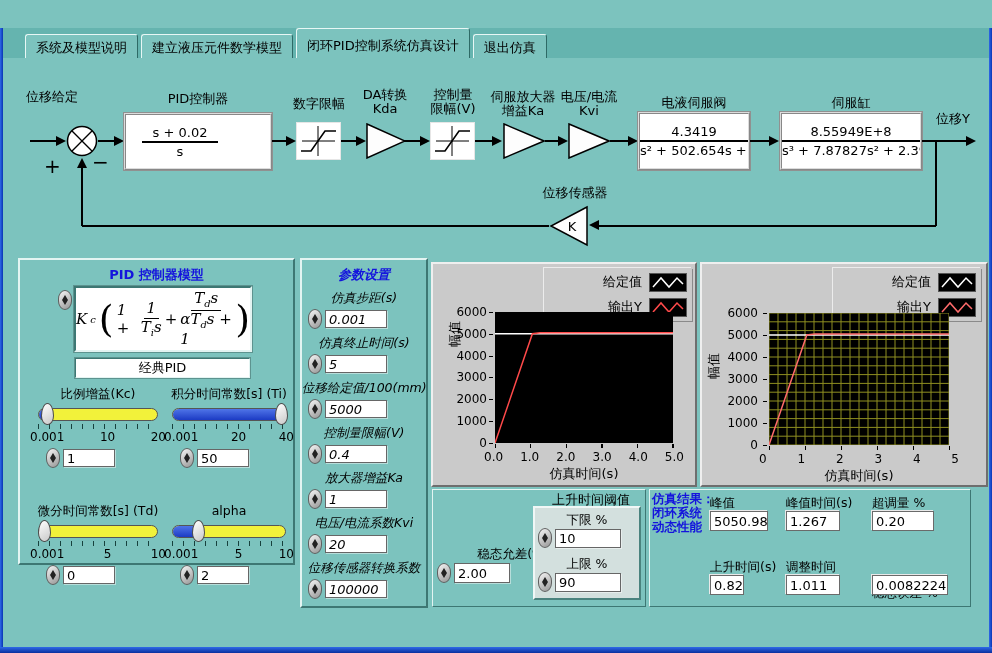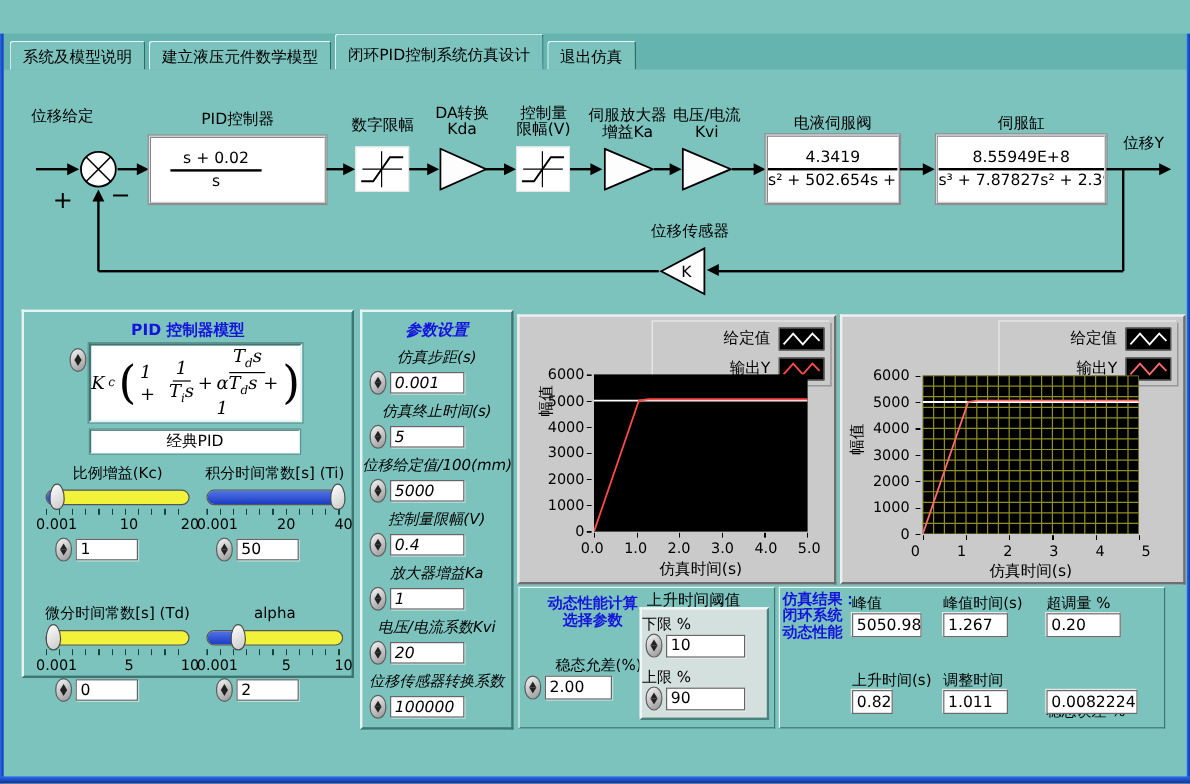--- a/index.html
+++ b/index.html
@@ -17,21 +17,21 @@
   .win-title { position:absolute; left:30px; top:6px; color:#fff; font-size:13px; font-weight:bold; letter-spacing:1px; }
   .close-btn { position:absolute; right:5px; top:3px; width:22px; height:21px; border:1px solid #fff; border-radius:4px;
     background:linear-gradient(180deg,#f3a48b,#e0552f 45%,#b5361a); color:#fff; font-size:12px; font-weight:bold;
     display:flex; align-items:center; justify-content:center; cursor:pointer; }
   .edge { position:absolute; background:linear-gradient(90deg,#2e6ae8,#0a35b4); }
   .edge.l { left:0; top:28px; width:3px; height:625px; }
   .edge.r { right:0; top:28px; width:3px; height:625px; }
   .edge.b { left:0; top:647px; width:992px; height:6px; background:linear-gradient(180deg,#2e6ae8,#0a2f9e); }
 
   .tabbar { position:absolute; left:3px; top:28px; width:986px; height:30px; background:#65b4af;
-    display:flex; align-items:flex-end; padding-left:5px; gap:3px; }
+    display:flex; align-items:flex-end; padding-left:22px; gap:3px; }
   .tab { background:#7cc3be; height:24px; padding:4px 10px 0; font-size:13px; color:#000; white-space:nowrap;
     border:1px solid #2e6a66; border-bottom:none; border-top-color:#e7f7f5; border-left-color:#e7f7f5;
     border-radius:3px 3px 0 0; cursor:pointer; }
   .tab.active { height:30px; padding-top:8px; z-index:2; }
 
   
   .hl { position:absolute; height:2px; background:#000; }
   .vl { position:absolute; width:2px; background:#000; }
   .ar { position:absolute; width:0; height:0; }
   .ar.r { border-top:5px solid transparent; border-bottom:5px solid transparent; border-left:10px solid #000; }
@@ -106,21 +106,21 @@
   .plot { position:absolute; background:#000; }
   .yticks { position:absolute; display:flex; flex-direction:column-reverse; justify-content:space-between; align-items:flex-end; font-size:12px; }
   .xticks { position:absolute; display:flex; justify-content:space-between; font-size:12px; }
   .ystrip { position:absolute; }
   .xstrip { position:absolute; }
   .ylab { position:absolute; font-size:13px; transform:rotate(-90deg); text-align:center; white-space:nowrap; }
   .xlab { position:absolute; font-size:13px; text-align:center; }
 
   
   .thr-box { position:absolute; background:#d3e0de; border:2px solid; border-color:#f0f7f6 #4a837e #4a837e #f0f7f6; }
-  .small-lab { position:absolute; font-size:12.5px; text-align:left; white-space:nowrap; }
+  .small-lab { position:absolute; font-size:12.5px; text-align:center; white-space:nowrap; }
   .io-row { position:absolute; display:flex; gap:3px; align-items:center; }
   .valbox { position:absolute; background:#fff; border:1px solid #6a6a6a; height:20px; font-size:13px;
     display:flex; align-items:center; padding-left:3px; box-shadow:-1px -1px 0 #e9e9e9; }
   .blue-multi { position:absolute; color:#1414dd; font-weight:bold; font-size:12.5px; line-height:14px; text-align:center; white-space:nowrap; }
 </style>
 </head>
 <body>
 
 <div class="app">
 
@@ -532,24 +532,20 @@
         <span>1</span>
         <span>2</span>
         <span>3</span>
         <span>4</span>
         <span>5</span>
       </div>
     <div class="xlab" style="left:67px;top:203px;width:180px;">仿真时间(s)</div>
   </div>
 
   <div class="panel" style="left:432px;top:489px;width:214px;height:118px;border-width:1px;">
-    <div class="blue-multi" style="left:6px;top:6px;width:110px;">
-      <div>动态性能计算</div>
-      <div>选择参数</div>
-    </div>
     <div class="small-lab" style="left:30px;top:56px;width:100px;">稳态允差(%)</div>
     <div class="io-row" style="left:4px;top:73px;">
       <span class="spin"></span>
       <span class="inputbox" style="width:56px;height:20px;">2.00</span>
     </div>
     <div class="small-lab" style="left:106px;top:1px;width:104px;font-size:13px;">上升时间阈值</div>
     <div class="thr-box" style="left:100px;top:16px;width:108px;height:94px;">
       <div class="small-lab" style="left:0;top:4px;width:104px;">下限 %</div>
       <div class="io-row" style="left:3px;top:20px;">
         <span class="spin"></span>

